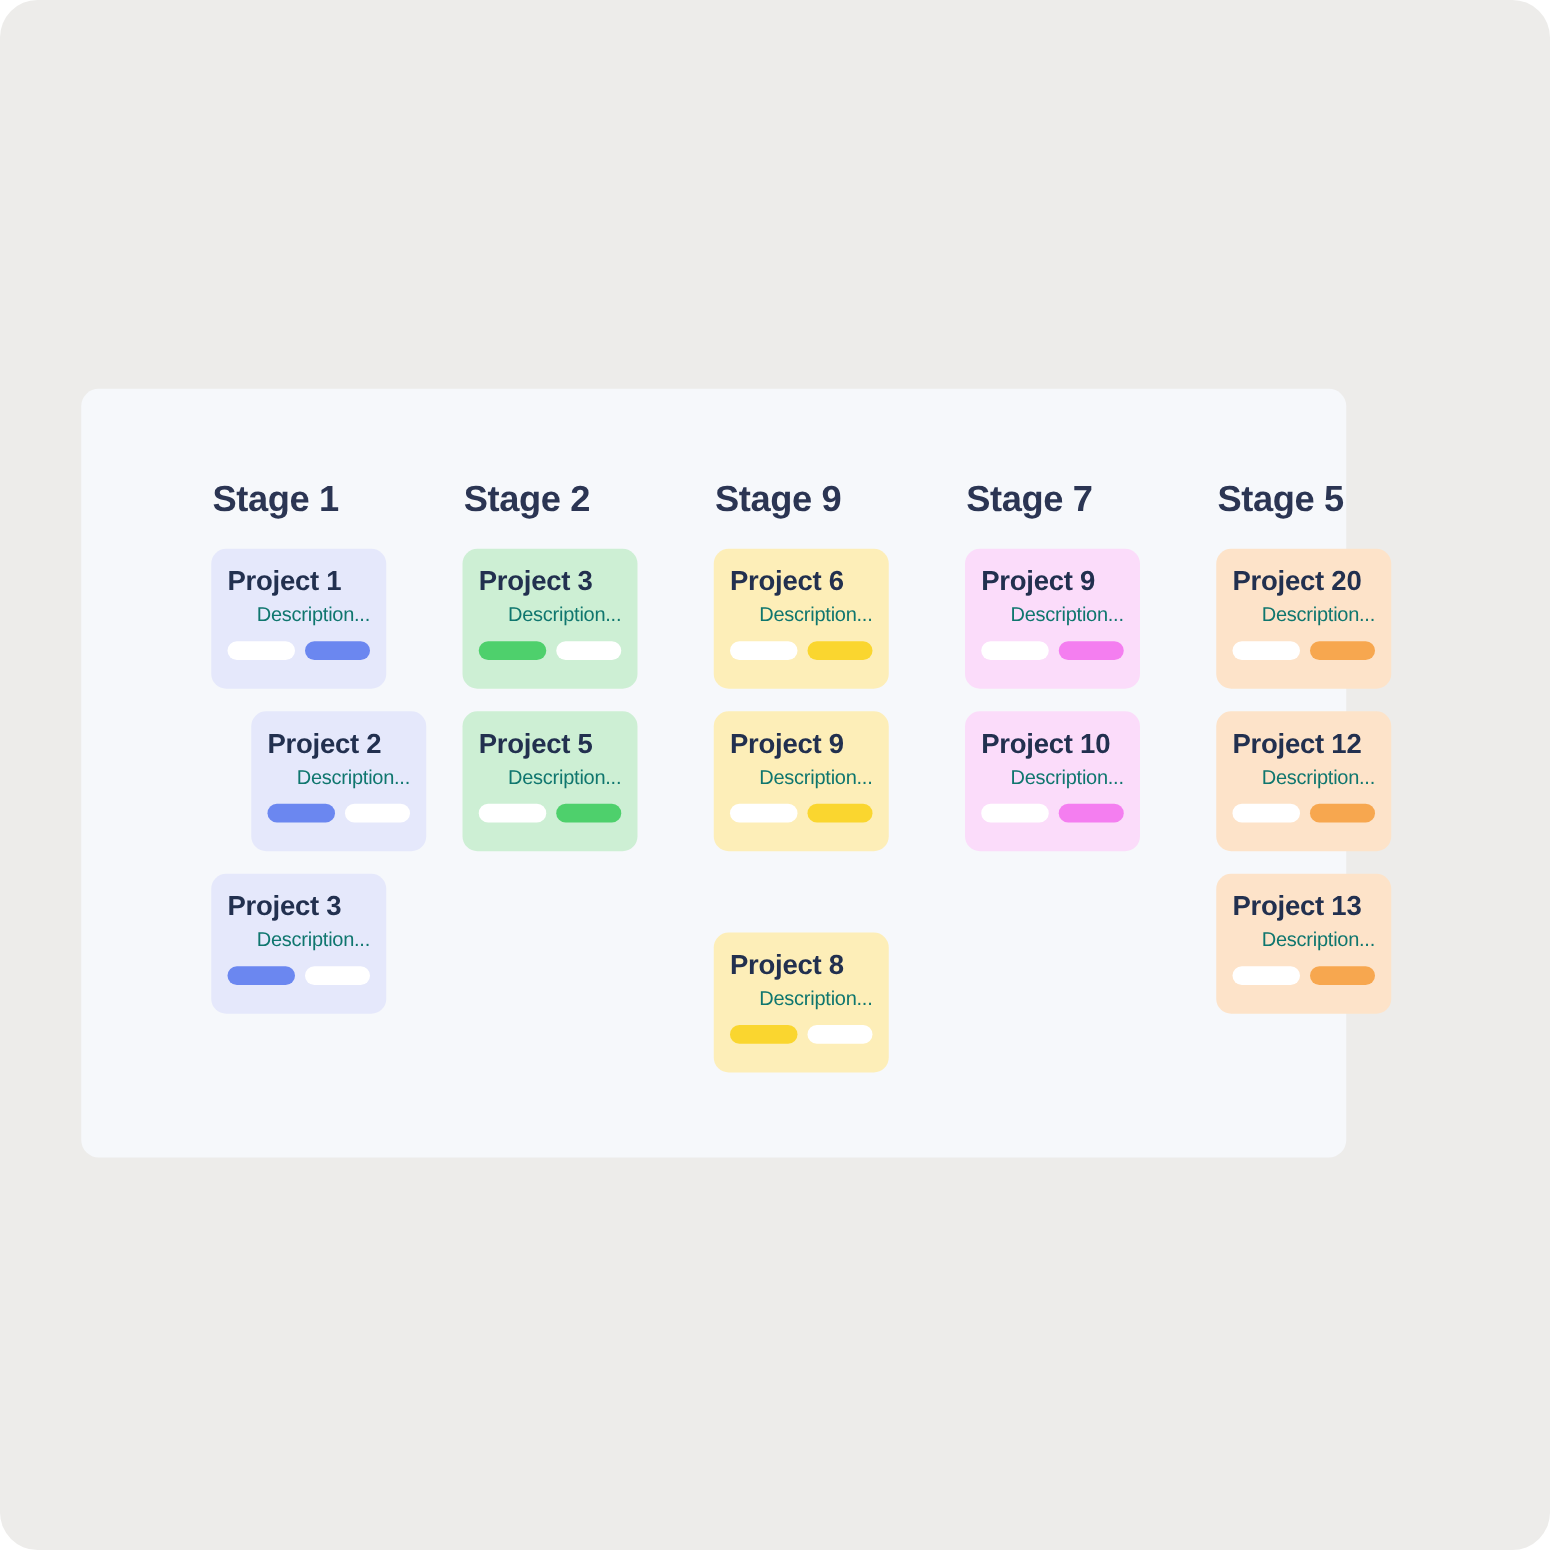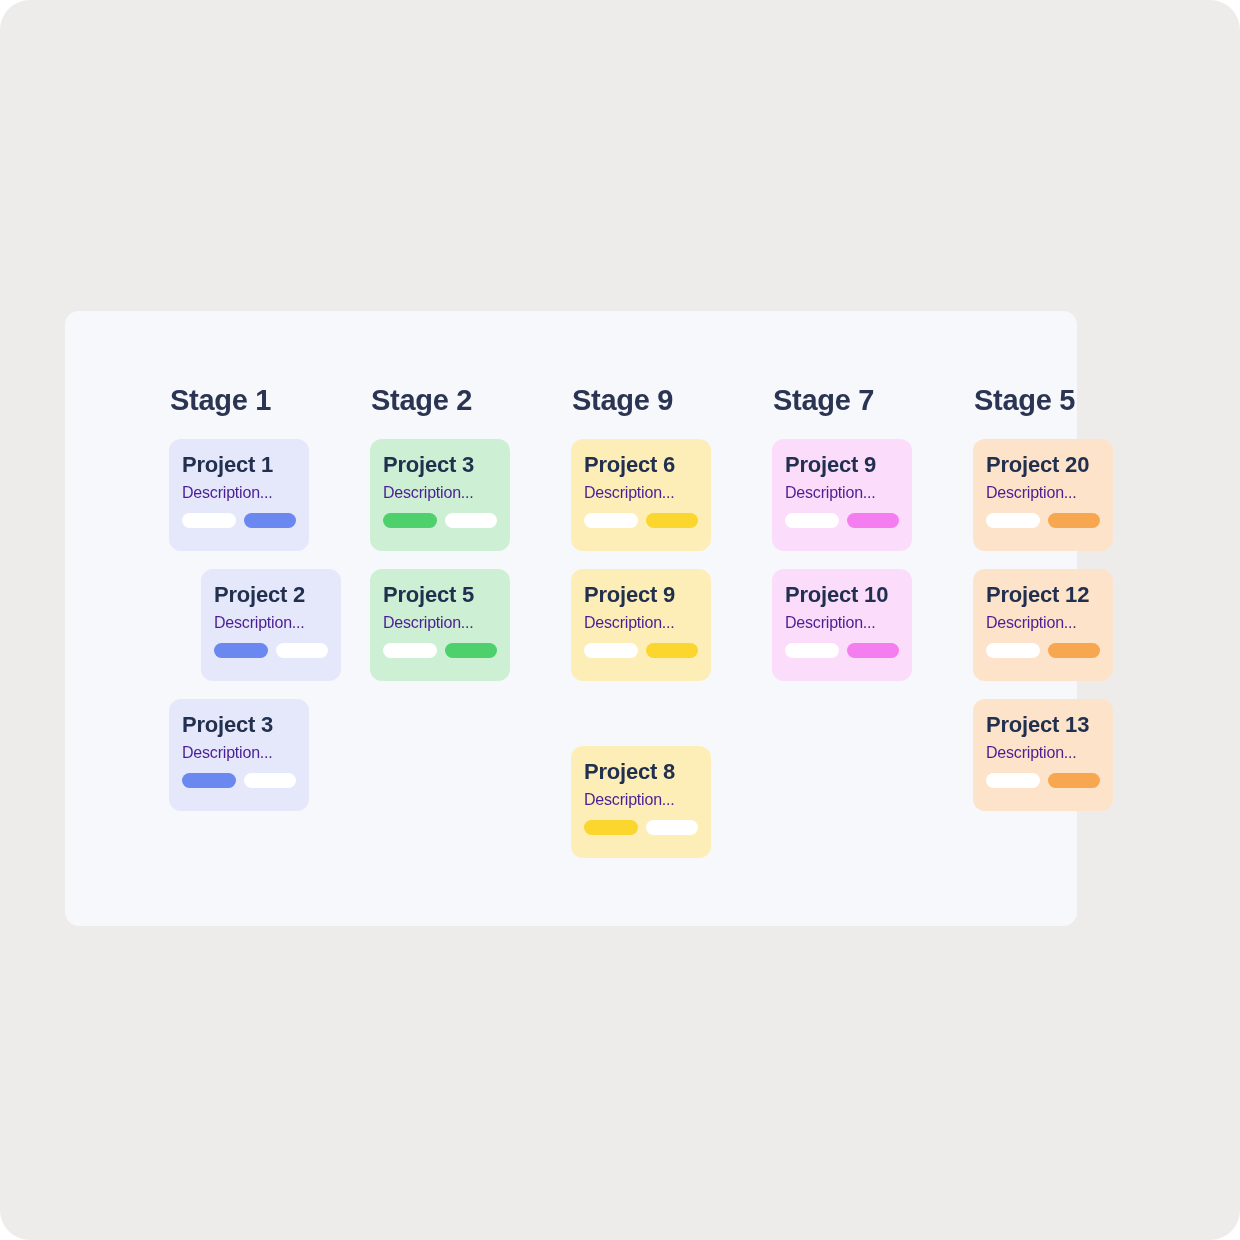--- a/index.html
+++ b/index.html
@@ -72,25 +72,26 @@
     font-weight: bold;
     color: #22304f;
     line-height: 20px;
     letter-spacing: -0.2px;
     white-space: nowrap;
     margin: 0 0 8px 0;
   }
   .card-desc {
     font-size: 16px;
     font-weight: normal;
-    color: #4c1d95;
+    color: #0f766e;
     line-height: 19px;
     letter-spacing: -0.2px;
     white-space: nowrap;
     margin: 0 0 11px 0;
+    text-align: right;
   }
   .card-bars {
     display: flex;
     flex-direction: row;
     align-items: center;
     gap: 8px;
     height: 15px;
   }
   .bar {
     height: 15px;

